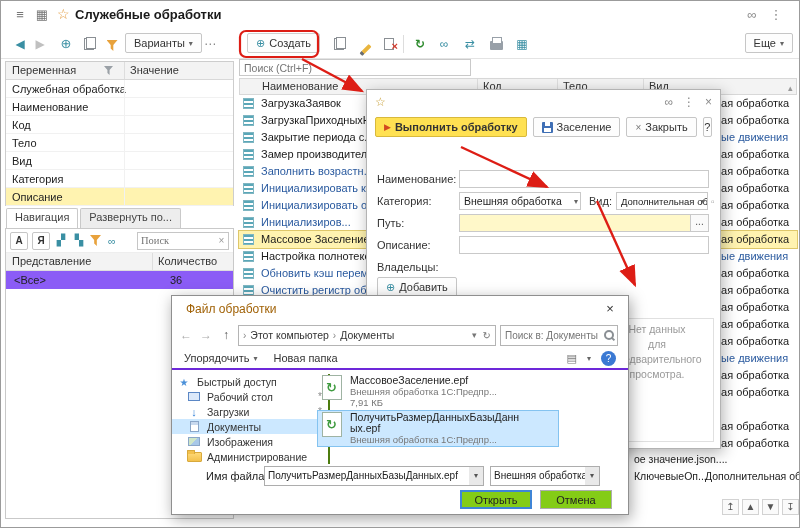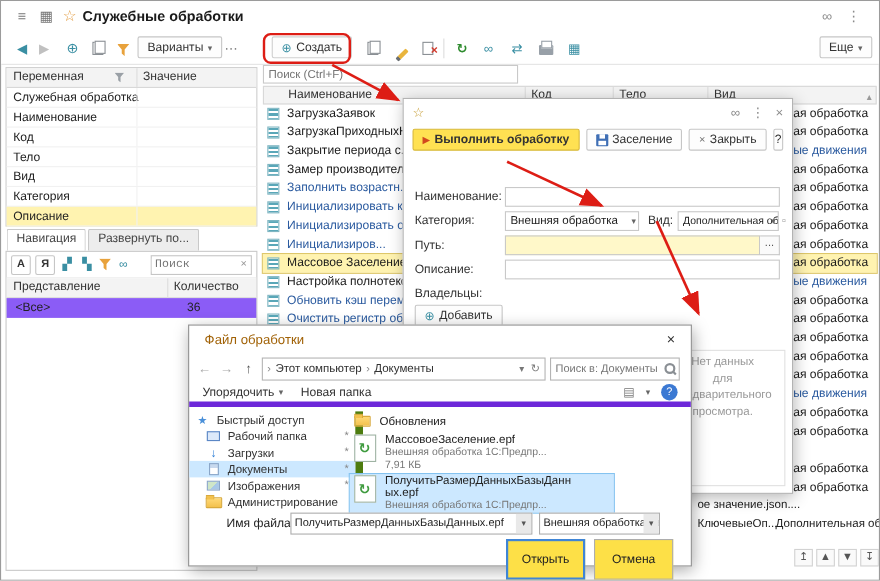--- a/index.html
+++ b/index.html
@@ -54,21 +54,21 @@
   
   .navp{position:absolute;left:4px;top:207px;width:229px;height:311px}
   .ltabs{height:20px;display:flex;gap:2px;padding-left:1px}
   .ltab{padding:2px 8px;font-size:11px;border:1px solid #c9c9c9;border-bottom:none;background:#ededed;color:#444;border-radius:2px 2px 0 0}
   .ltab.active{background:#fff}
   .navbox{position:absolute;left:0;top:20px;right:0;bottom:0;border:1px solid #c9c9c9;background:#fff}
   .ntools{height:24px;display:flex;align-items:center;gap:4px;padding:0 4px;border-bottom:1px solid #eee}
   .sqbtn{width:18px;height:18px;border:1px solid #c6c6c6;border-radius:2px;text-align:center;line-height:16px;font-size:10px;background:#fff;color:#333;font-weight:bold}
   .ticn{width:14px;font-size:11px;color:#3a8fa3}
   .nsearch{margin-left:auto;width:92px;height:18px;border:1px solid #c6c6c6;display:flex;align-items:center;background:#fff}
-  .nsearch input{flex:1;min-width:0;border:none;outline:none;font-size:10.5px;padding:0 3px;font-family:Liberation Mono, monospace}
+  .nsearch input{flex:1;min-width:0;border:none;outline:none;font-size:10.5px;padding:0 3px;font-family:Liberation Serif, serif}
   .clr{width:13px;color:#999;font-size:10px;text-align:center}
   .nhead{position:relative;height:18px;background:#f3f3f3;border-bottom:1px solid #ddd;font-size:11px;color:#333}
   .nhead::after{content:"";position:absolute;left:146px;top:0;bottom:0;width:1px;background:#ddd}
   .nh1{position:absolute;left:6px;top:2px}.nh2{position:absolute;left:152px;top:2px}
   .nrow{position:relative;height:18px;line-height:18px;font-size:11px}
   .nrow.selected{background:#8b5cf6}
   .nc1{position:absolute;left:8px}.nc2{position:absolute;left:164px}
 
   
   .listp{position:absolute;left:238px;top:58px;width:558px;height:460px}
@@ -121,26 +121,26 @@
   .df-t{position:absolute;left:14px;top:6px;font-size:12px;color:#a16207}
   .df-close{position:absolute;right:0;top:0;width:36px;height:26px;text-align:center;line-height:25px;font-size:13px;color:#333}
   .df-nav{position:absolute;left:0;top:26px;right:0;height:26px;display:flex;align-items:center;padding:0 6px;gap:4px}
   .nbtn{width:16px;color:#a9a9a9;font-size:12px}
   .nbtn.dark{color:#555}
   .df-bc{width:258px;height:21px;border:1px solid #b4b4b4;display:flex;align-items:center;font-size:10.5px;padding:0 4px;gap:4px;color:#333;position:relative}
   .bi{color:#888;font-size:10px}
   .bc-r{position:absolute;right:4px;display:flex;gap:6px;color:#777;font-size:9px}
   .df-search{width:118px;height:21px;border:1px solid #b4b4b4;display:flex;align-items:center;padding:0 2px}
   .df-search input{flex:1;min-width:0;border:none;outline:none;font-size:10px;font-family:inherit;padding:0 2px}
-  .df-tools{position:absolute;left:0;top:52px;right:0;height:22px;display:flex;align-items:center;gap:16px;padding:0 12px;border-bottom:5px solid #6d28d9;font-size:11px;color:#333}
+  .df-tools{position:absolute;left:0;top:52px;right:0;height:22px;display:flex;align-items:center;gap:16px;padding:0 12px;border-bottom:2px solid #6d28d9;font-size:11px;color:#333}
   .ttxt{display:inline-flex;align-items:center;gap:4px}
   .tools-r{margin-left:auto;display:flex;gap:10px;align-items:center;color:#777}
   .helpc{width:15px;height:15px;border-radius:50%;background:#3b79d3;color:#fff;font-size:10px;text-align:center;line-height:15px}
   .df-body{position:absolute;left:0;top:76px;right:0;height:92px}
-  .df-tree{position:absolute;left:0;top:2px;width:158px;height:90px;border-right:7px solid #4d7c0f}
+  .df-tree{position:absolute;left:0;top:2px;width:158px;height:90px;border-right:2px solid #4d7c0f}
   .titem{height:15px;display:flex;align-items:center;gap:5px;padding-left:14px;font-size:10.5px;color:#333}
   .titem:first-child{padding-left:4px}
   .titem.selected{background:#cce8ff}
   .titem .pin{display:none;margin-left:auto;margin-right:6px;color:#888;font-size:10px}
   .titem.pinned .pin{display:inline}
   .ticon{width:16px;flex:none;display:flex;justify-content:center}
   .ticon i{display:block}
   .ic-star .ticon i::before{content:"★";color:#4a90d9;font-size:10px;font-style:normal}
   .ic-desktop .ticon i{width:12px;height:9px;border:1px solid #5b87c5;background:#dce9fa}
   .ic-download .ticon i::before{content:"↓";color:#2f7fd6;font-weight:bold;font-size:11px;font-style:normal}
@@ -157,21 +157,21 @@
   .fname{font-size:10.5px;color:#222;max-width:170px;line-height:11px;word-break:break-all}
   .fsub{font-size:9.5px;color:#777;line-height:11px}
   .fsub:empty{display:none}
   .ftile.selected{background:#cce8ff;outline:1px solid #84c3f0}
   .df-fname{position:absolute;left:0;top:170px;right:0;height:22px;font-size:11px}
   .fnl{position:absolute;left:34px;top:4px}
   .combo{position:absolute;top:0;height:20px;border:1px solid #adadad;background:#fff;overflow:hidden}
   .cv{display:block;font-size:10px;white-space:nowrap;overflow:hidden;padding:0 16px 0 3px;line-height:18px;color:#222}
   .car{position:absolute;right:0;top:0;width:14px;height:18px;background:#e9e9e9;text-align:center;font-size:8px;line-height:18px;color:#555}
   .df-foot{position:absolute;left:0;top:194px;right:0;height:24px}
-  .wbtn{position:absolute;width:72px;height:37px;font-size:11px;display:flex;align-items:center;justify-content:center;background:#fde047;border:1px solid #adadad;color:#222}
+  .wbtn{position:absolute;width:72px;height:19px;font-size:11px;display:flex;align-items:center;justify-content:center;background:#84cc16;border:1px solid #adadad;color:#222}
   .wbtn.primary{border:2px solid #3f85d6}
 
   
   .anno{position:absolute;left:0;top:0;width:800px;height:528px;z-index:30;pointer-events:none}
 </style>
 </head>
 <body>
 
 <div id="canvas">
 
@@ -520,21 +520,21 @@
           <span class="ticon">
               <i></i>
             </span>
           <span>Быстрый доступ</span>
 
         </div>
           <div class="titem pinned ic-desktop">
           <span class="ticon">
               <i></i>
             </span>
-          <span>Рабочий папка</span>
+          <span>Рабочий стол</span>
           <span class="pin">*</span>
         </div>
           <div class="titem pinned ic-download">
           <span class="ticon">
               <i></i>
             </span>
           <span>Загрузки</span>
           <span class="pin">*</span>
         </div>
           <div class="titem selected pinned ic-document">
@@ -553,27 +553,20 @@
         </div>
           <div class="titem ic-folder">
           <span class="ticon">
               <i></i>
             </span>
           <span>Администрирование</span>
 
         </div>
         </div>
       <div class="df-files">
-          <div class="ftile k-folder">
-          <span class="tile-icon"></span>
-          <span class="tile-tx">
-            <span class="fname">Обновления</span>
-
-          </span>
-        </div>
           <div class="ftile k-epf">
           <span class="tile-icon"></span>
           <span class="tile-tx">
             <span class="fname">МассовоеЗаселение.epf</span>
             <span class="fsub">Внешняя обработка 1С:Предпр...</span>
             <span class="fsub">7,91 КБ</span>
           </span>
         </div>
           <div class="ftile selected k-epf">
           <span class="tile-icon"></span>

